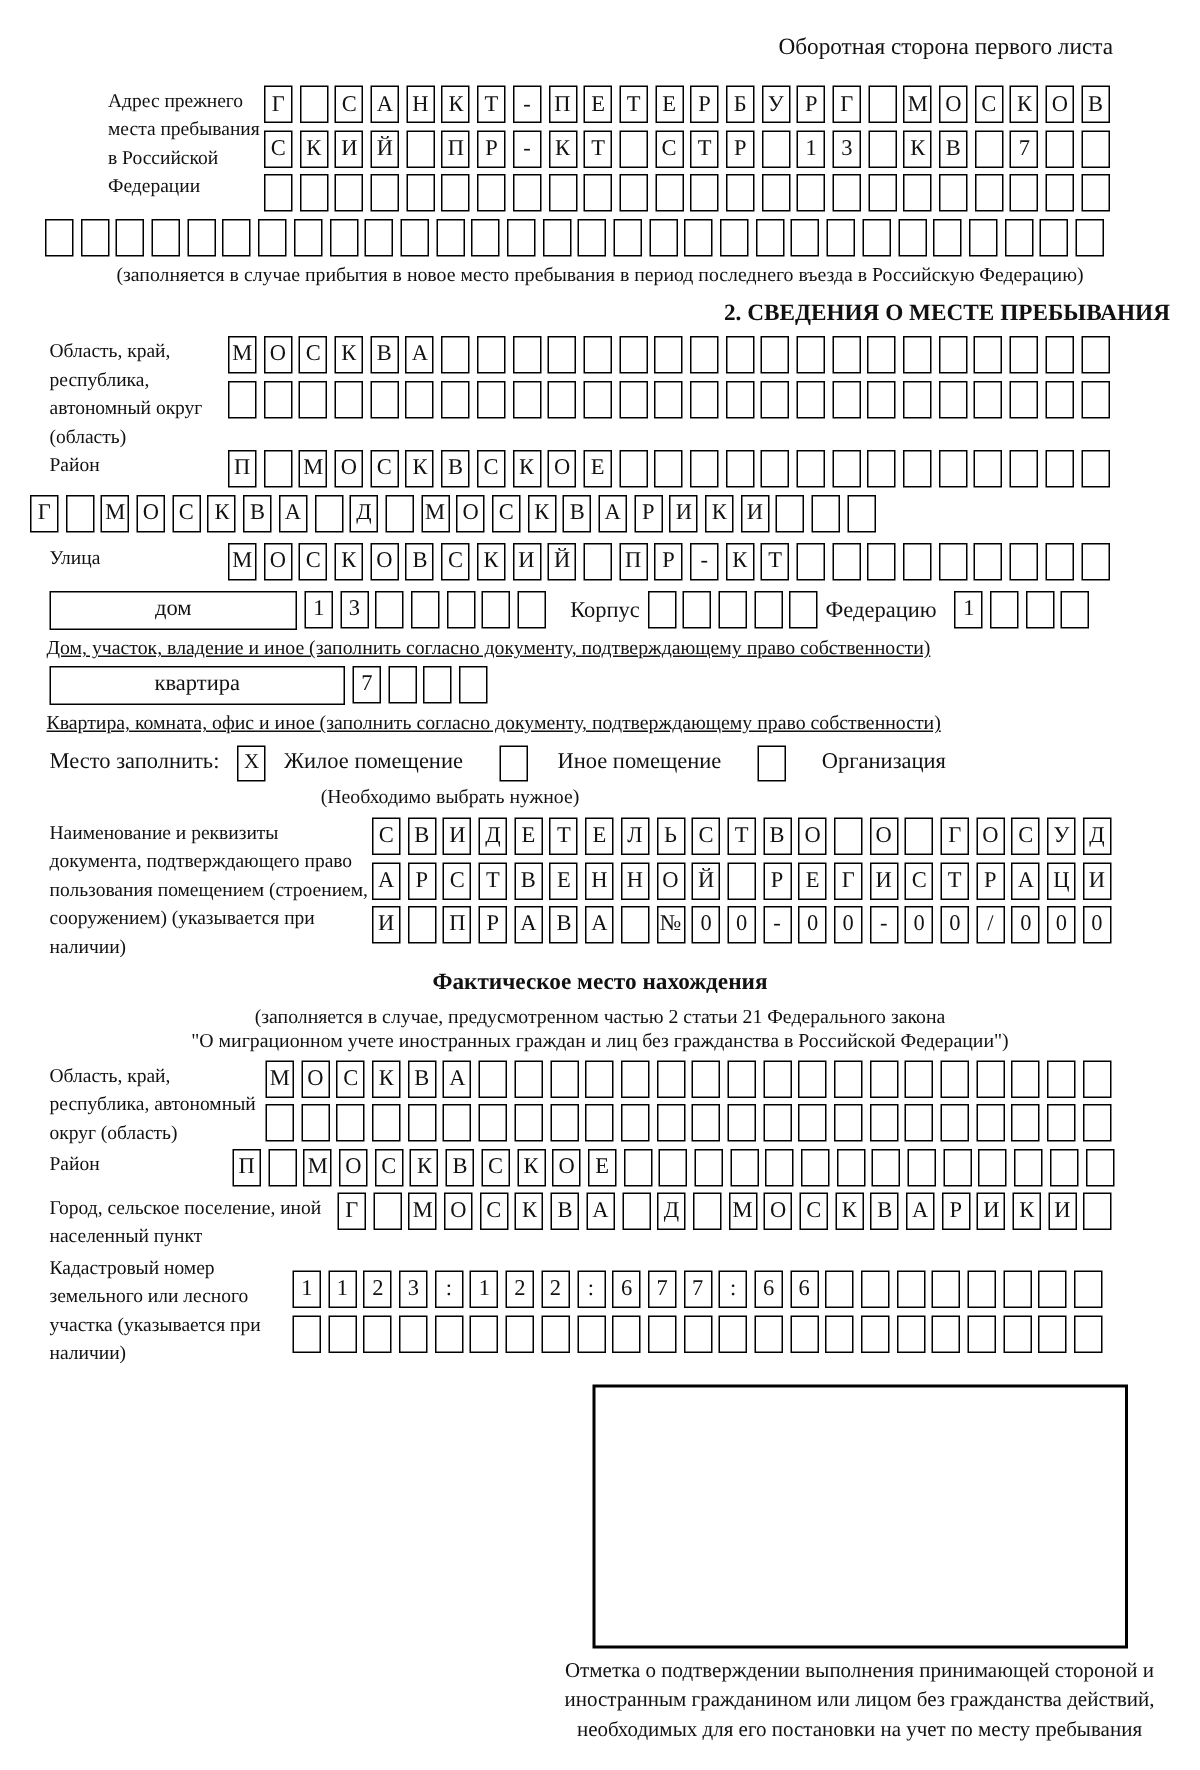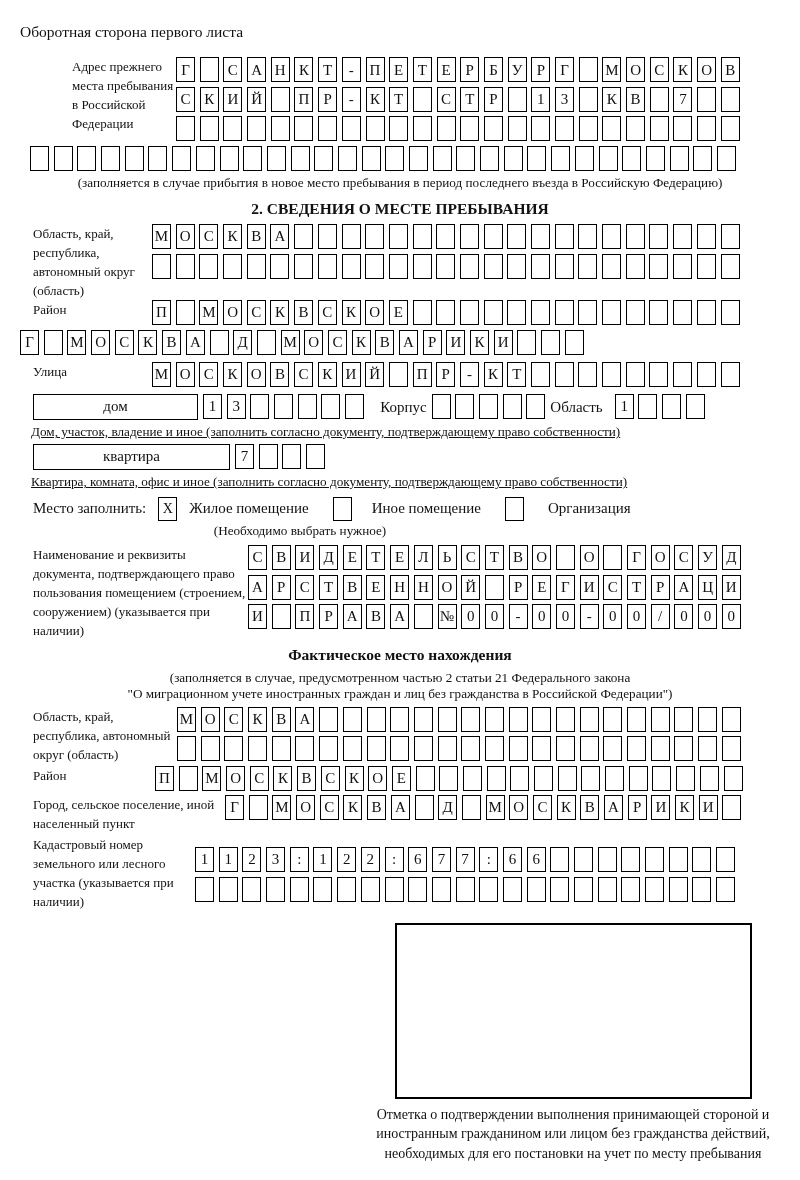--- a/index.html
+++ b/index.html
@@ -3,42 +3,42 @@
 <meta charset="utf-8">
 <style>
   html,body{margin:0;padding:0;}
   body{
     width:800px;height:1180px;box-sizing:border-box;
     background:#fff;color:#111;overflow:hidden;
     font-family:"Liberation Serif","DejaVu Serif",serif;
     font-size:15px;line-height:1.25;
     padding:14px 20px 0 20px;
   }
-  .hdr{padding-right:38px;font-size:15.5px;margin-top:8px;}
+  .hdr{text-align:right;padding-right:38px;font-size:15.5px;margin-top:8px;}
   .frow{display:flex;align-items:flex-start;}
   .lbl{flex:none;font-size:13px;line-height:19px;}
   .ml13{margin-left:13px;}
   .ml52{margin-left:52px;}
   .w104{width:104px;}
   .w119{width:119px;}
   .w122{width:122px;}
   .w144{width:144px;}
   .w162{width:162px;}
   .w192{width:192px;}
   .w215{width:215px;}
   .rows{flex:none;}
   .cells{display:flex;flex-wrap:nowrap;gap:4.7px;margin-bottom:4.5px;}
   .cell{
     flex:none;width:19px;height:25px;box-sizing:border-box;
     border:1.6px solid #000;display:flex;align-items:center;justify-content:center;
     font-size:15px;background:#fff;
   }
   .note{font-size:13.2px;}
   .note-c{font-size:13.2px;text-align:center;}
-  .h2{font-weight:bold;text-align:center;font-size:15.5px;margin:7px 0 6px 0;}
+  .h2{font-weight:bold;text-align:right;font-size:15.5px;margin:7px 0 6px 0;}
   .h3{font-weight:bold;text-align:center;font-size:15.5px;margin:5px 0 5px 0;}
   .wbox{flex:none;height:26px;box-sizing:border-box;border:1.8px solid #000;
     display:flex;align-items:center;justify-content:center;font-size:15px;}
   .w165{width:165px;}
   .w197{width:197px;}
   .inline-lbl{flex:none;font-size:15px;line-height:26px;}
   .chk{flex:none;width:19px;height:24px;box-sizing:border-box;border:1.6px solid #000;
     display:inline-flex;align-items:center;justify-content:center;font-size:14px;margin-top:1px;}
   .stay{display:flex;align-items:center;margin-left:13px;margin-top:5px;}
   .mark-box{width:357px;height:176px;box-sizing:border-box;border:2px solid #000;
@@ -342,21 +342,21 @@
   <div class="inline-lbl">Корпус</div>
   <div class="gap5"></div>
   <div class="cells">
       <div class="cell"></div>
       <div class="cell"></div>
       <div class="cell"></div>
       <div class="cell"></div>
       <div class="cell"></div>
     </div>
   <div class="gap5"></div>
-  <div class="inline-lbl">Область</div>
+  <div class="inline-lbl">Федерацию</div>
   <div class="gap12"></div>
   <div class="cells">
       <div class="cell">1</div>
       <div class="cell"></div>
       <div class="cell"></div>
       <div class="cell"></div>
     </div>
 </div>
 <div class="note note-ind">Дом, участок, владение и иное (заполнить согласно документу, подтверждающему право собственности)</div>
 

